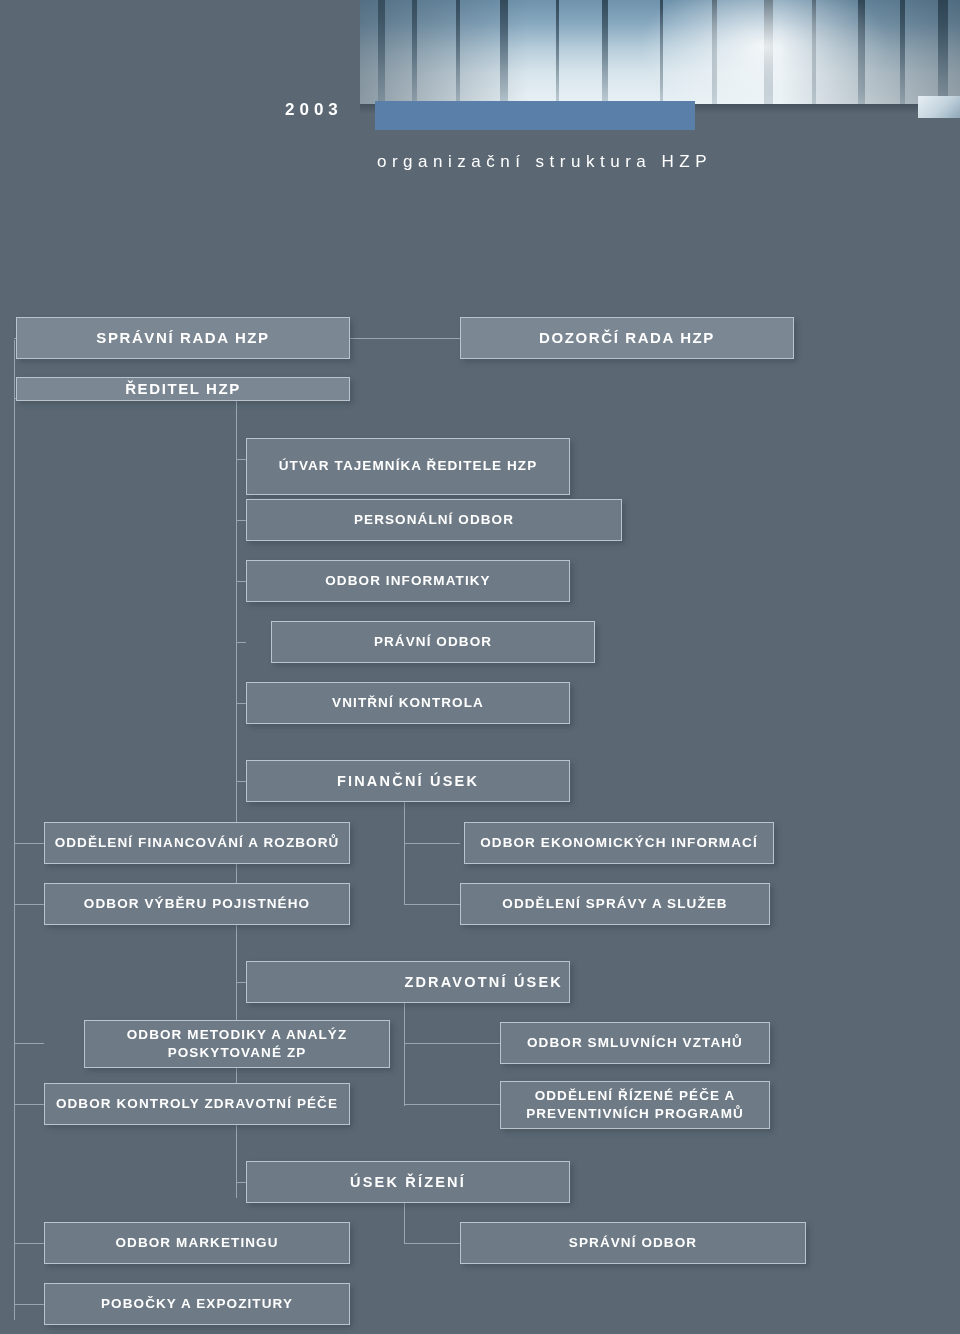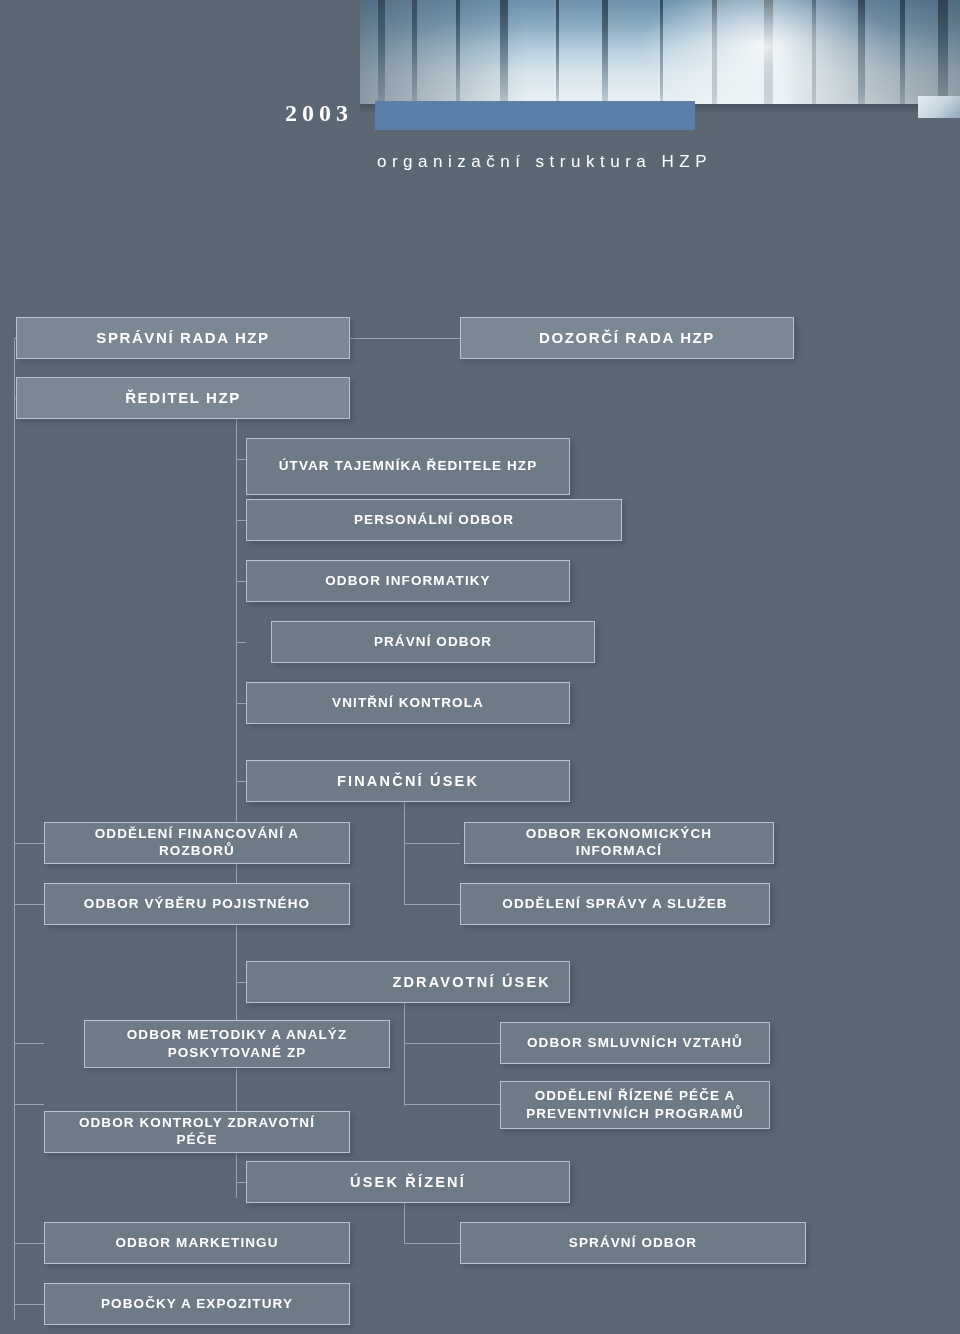--- a/index.html
+++ b/index.html
@@ -41,23 +41,22 @@
     position:absolute; left:360px; top:104px; width:600px; height:10px;
     background:linear-gradient(180deg, rgba(30,40,50,.35), rgba(30,40,50,0));
   }
   .corner-fold {
     position:absolute; right:0; top:96px; width:42px; height:22px;
     background:linear-gradient(135deg, #e6eef3 0%, #c3d3dd 55%, #8fa8b9 100%);
   }
 
   .year {
     position:absolute; left:285px; top:100px;
-    font-size:24px; font-weight:bold; letter-spacing:5px;
+    font-size:17px; font-weight:bold; letter-spacing:5px;
     color:#ffffff;
-    font-family:Liberation Serif, serif;
   }
   .title-bar {
     position:absolute; left:375px; top:101px; width:320px; height:29px;
     background:#5a7fa8;
   }
   .subtitle {
     position:absolute; left:377px; top:152px;
     font-size:17px; letter-spacing:5.5px; color:#ffffff;
   }
 
@@ -73,21 +72,21 @@
     box-sizing:border-box;
     border:1px solid #b9c4cd;
     background:#6e7b86;
     color:#ffffff;
     font-size:13.5px;
     font-weight:bold;
     letter-spacing:1.1px;
     display:flex; align-items:center; justify-content:center;
     text-align:center;
     line-height:1.25;
-    padding:2px 18px;
+    padding:2px 6px;
     box-shadow:3px 3px 5px rgba(35,45,55,.28);
   }
   .box.light { background:#7b8792; }
   .box.section {
     background:#6e7b86;
     letter-spacing:2.2px;
     font-size:14.5px;
   }
   .box.top {
     font-size:15px;
@@ -159,21 +158,21 @@
 
   <div class="ln h" style="left:350px; top:338px; width:110px;"></div>
 </div>
 
 <div class="box top light" style="left:16px; top:317px; width:334px; height:42px;">
   <span>SPRÁVNÍ RADA HZP</span>
 </div>
 <div class="box top light" style="left:460px; top:317px; width:334px; height:42px;">
   <span>DOZORČÍ RADA HZP</span>
 </div>
-<div class="box top light" style="left:16px; top:377px; width:334px; height:42px;">
+<div class="box top light" style="left:16px; top:377px; width:334px; height:24px;">
   <span>ŘEDITEL HZP</span>
 </div>
 
 <div class="box" style="left:246px; top:438px; width:324px; height:57px;text-align:center;">
   <span>ÚTVAR TAJEMNÍKA ŘEDITELE HZP</span>
 </div>
 <div class="box" style="left:246px; top:499px; width:376px; height:42px;">
   <span>PERSONÁLNÍ ODBOR</span>
 </div>
 <div class="box" style="left:246px; top:560px; width:324px; height:42px;">
@@ -201,21 +200,21 @@
 <div class="box" style="left:460px; top:883px; width:310px; height:42px;">
   <span>ODDĚLENÍ SPRÁVY A SLUŽEB</span>
 </div>
 
 <div class="box section" style="left:246px; top:961px; width:324px; height:42px;justify-content:flex-end;">
   <span>ZDRAVOTNÍ ÚSEK</span>
 </div>
 <div class="box two-line" style="left:44px; top:1020px; width:306px; height:48px;margin-left:40px;">
   <span>ODBOR METODIKY A ANALÝZ POSKYTOVANÉ ZP</span>
 </div>
-<div class="box" style="left:44px; top:1083px; width:306px; height:42px;margin-top:28px;">
+<div class="box" style="left:44px; top:1083px; width:306px; height:42px;">
   <span>ODBOR KONTROLY ZDRAVOTNÍ PÉČE</span>
 </div>
 <div class="box" style="left:500px; top:1022px; width:270px; height:42px;">
   <span>ODBOR SMLUVNÍCH VZTAHŮ</span>
 </div>
 <div class="box two-line" style="left:500px; top:1081px; width:270px; height:48px;">
   <span>ODDĚLENÍ ŘÍZENÉ PÉČE A PREVENTIVNÍCH PROGRAMŮ</span>
 </div>
 
 <div class="box section" style="left:246px; top:1161px; width:324px; height:42px;">

